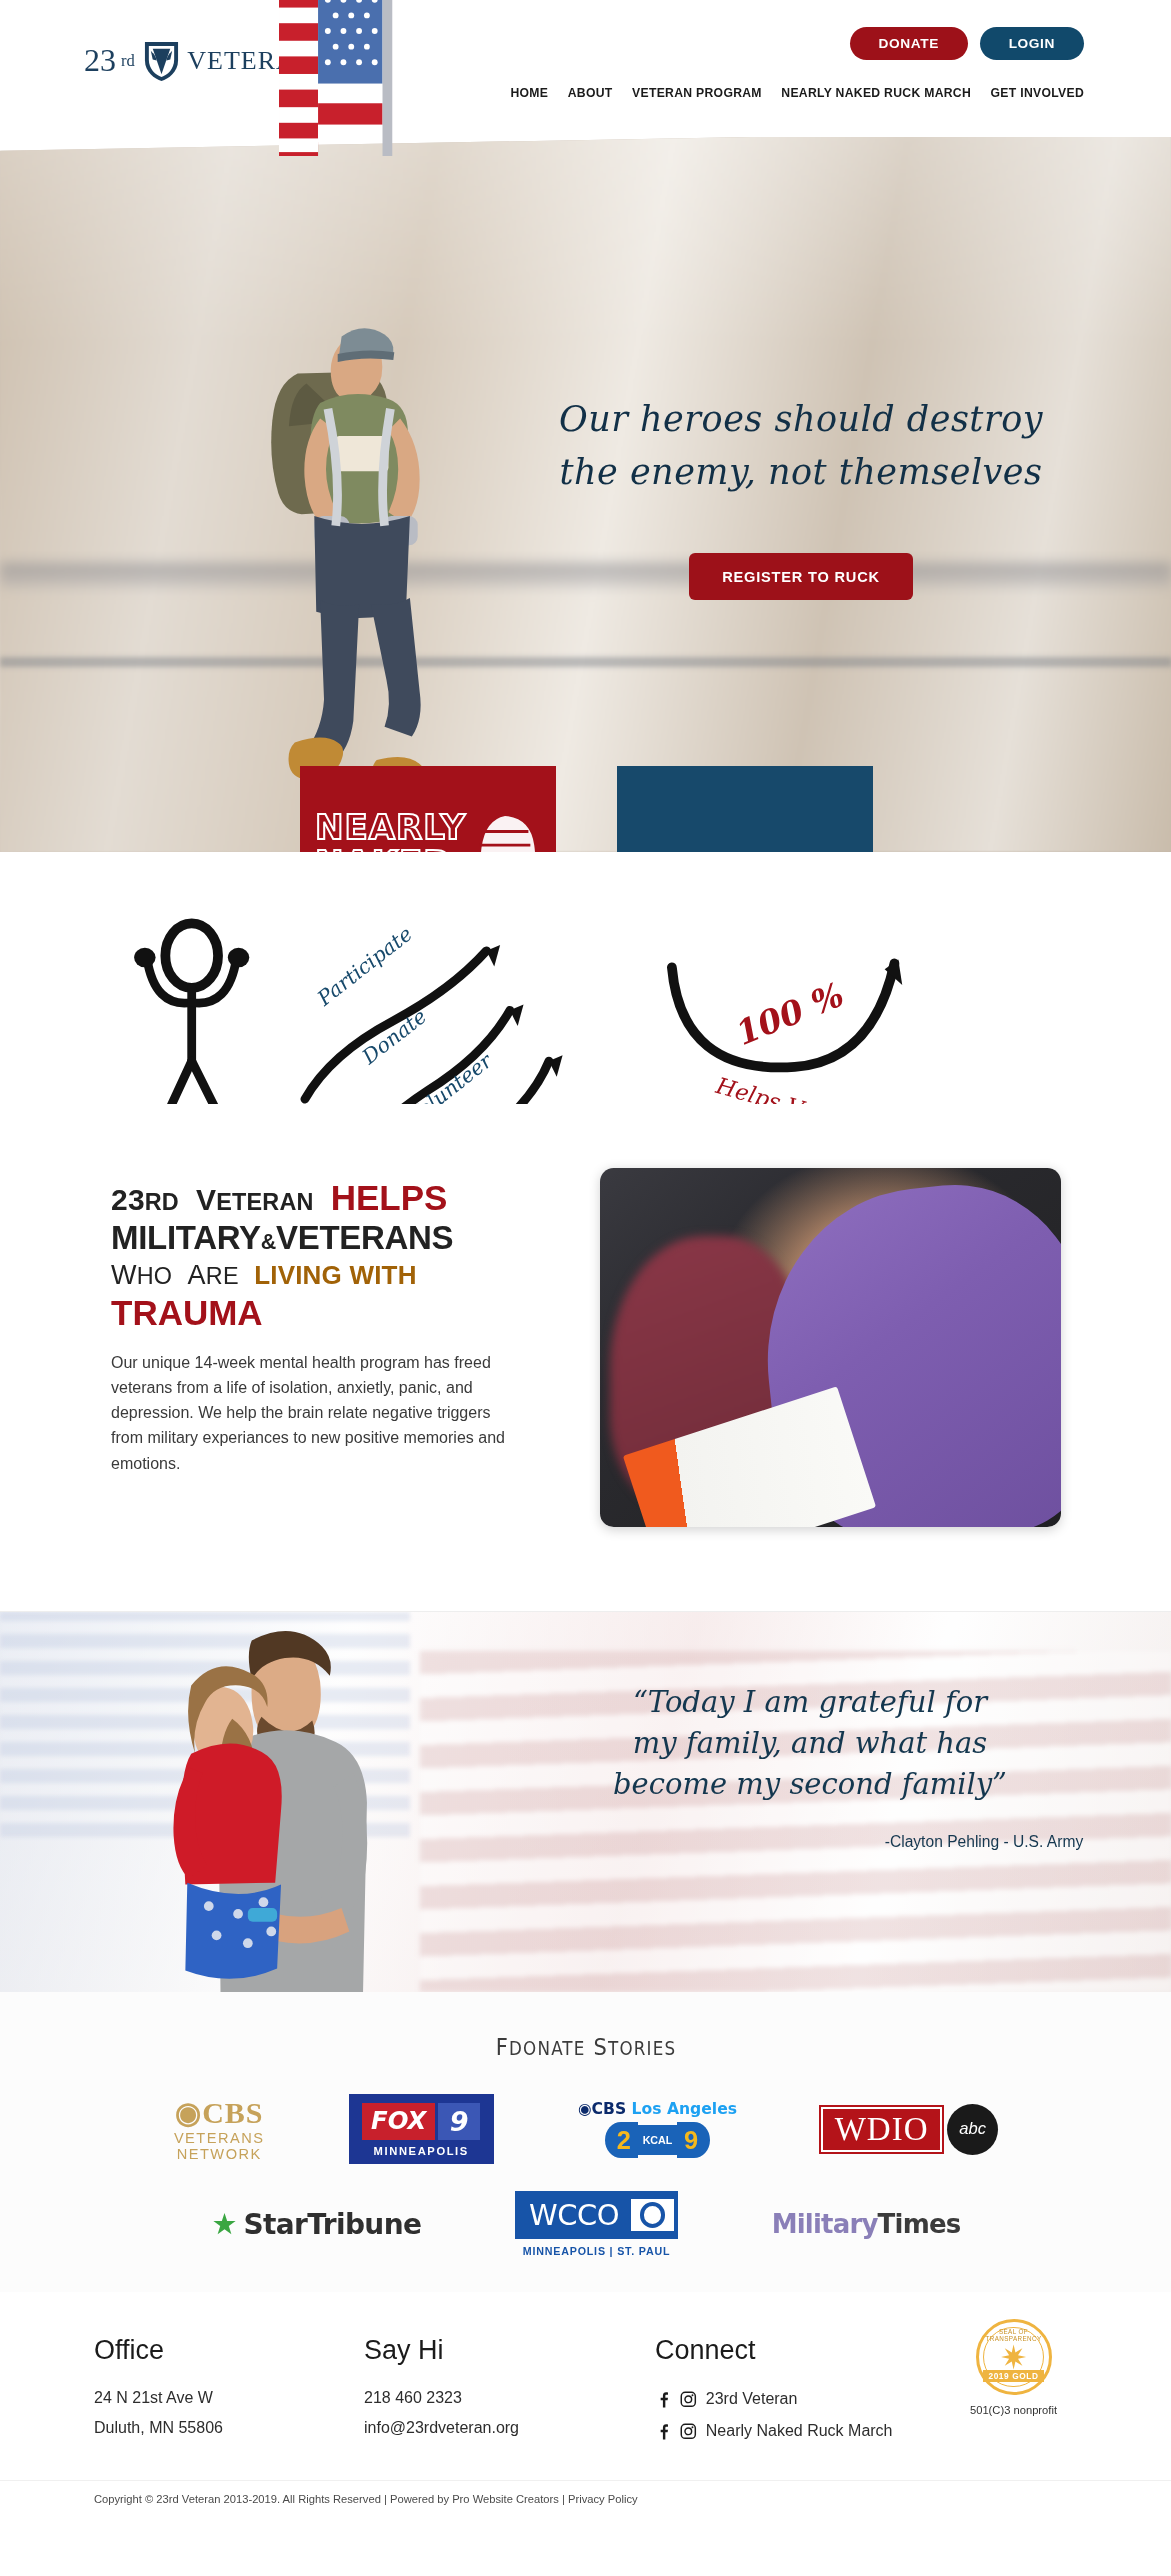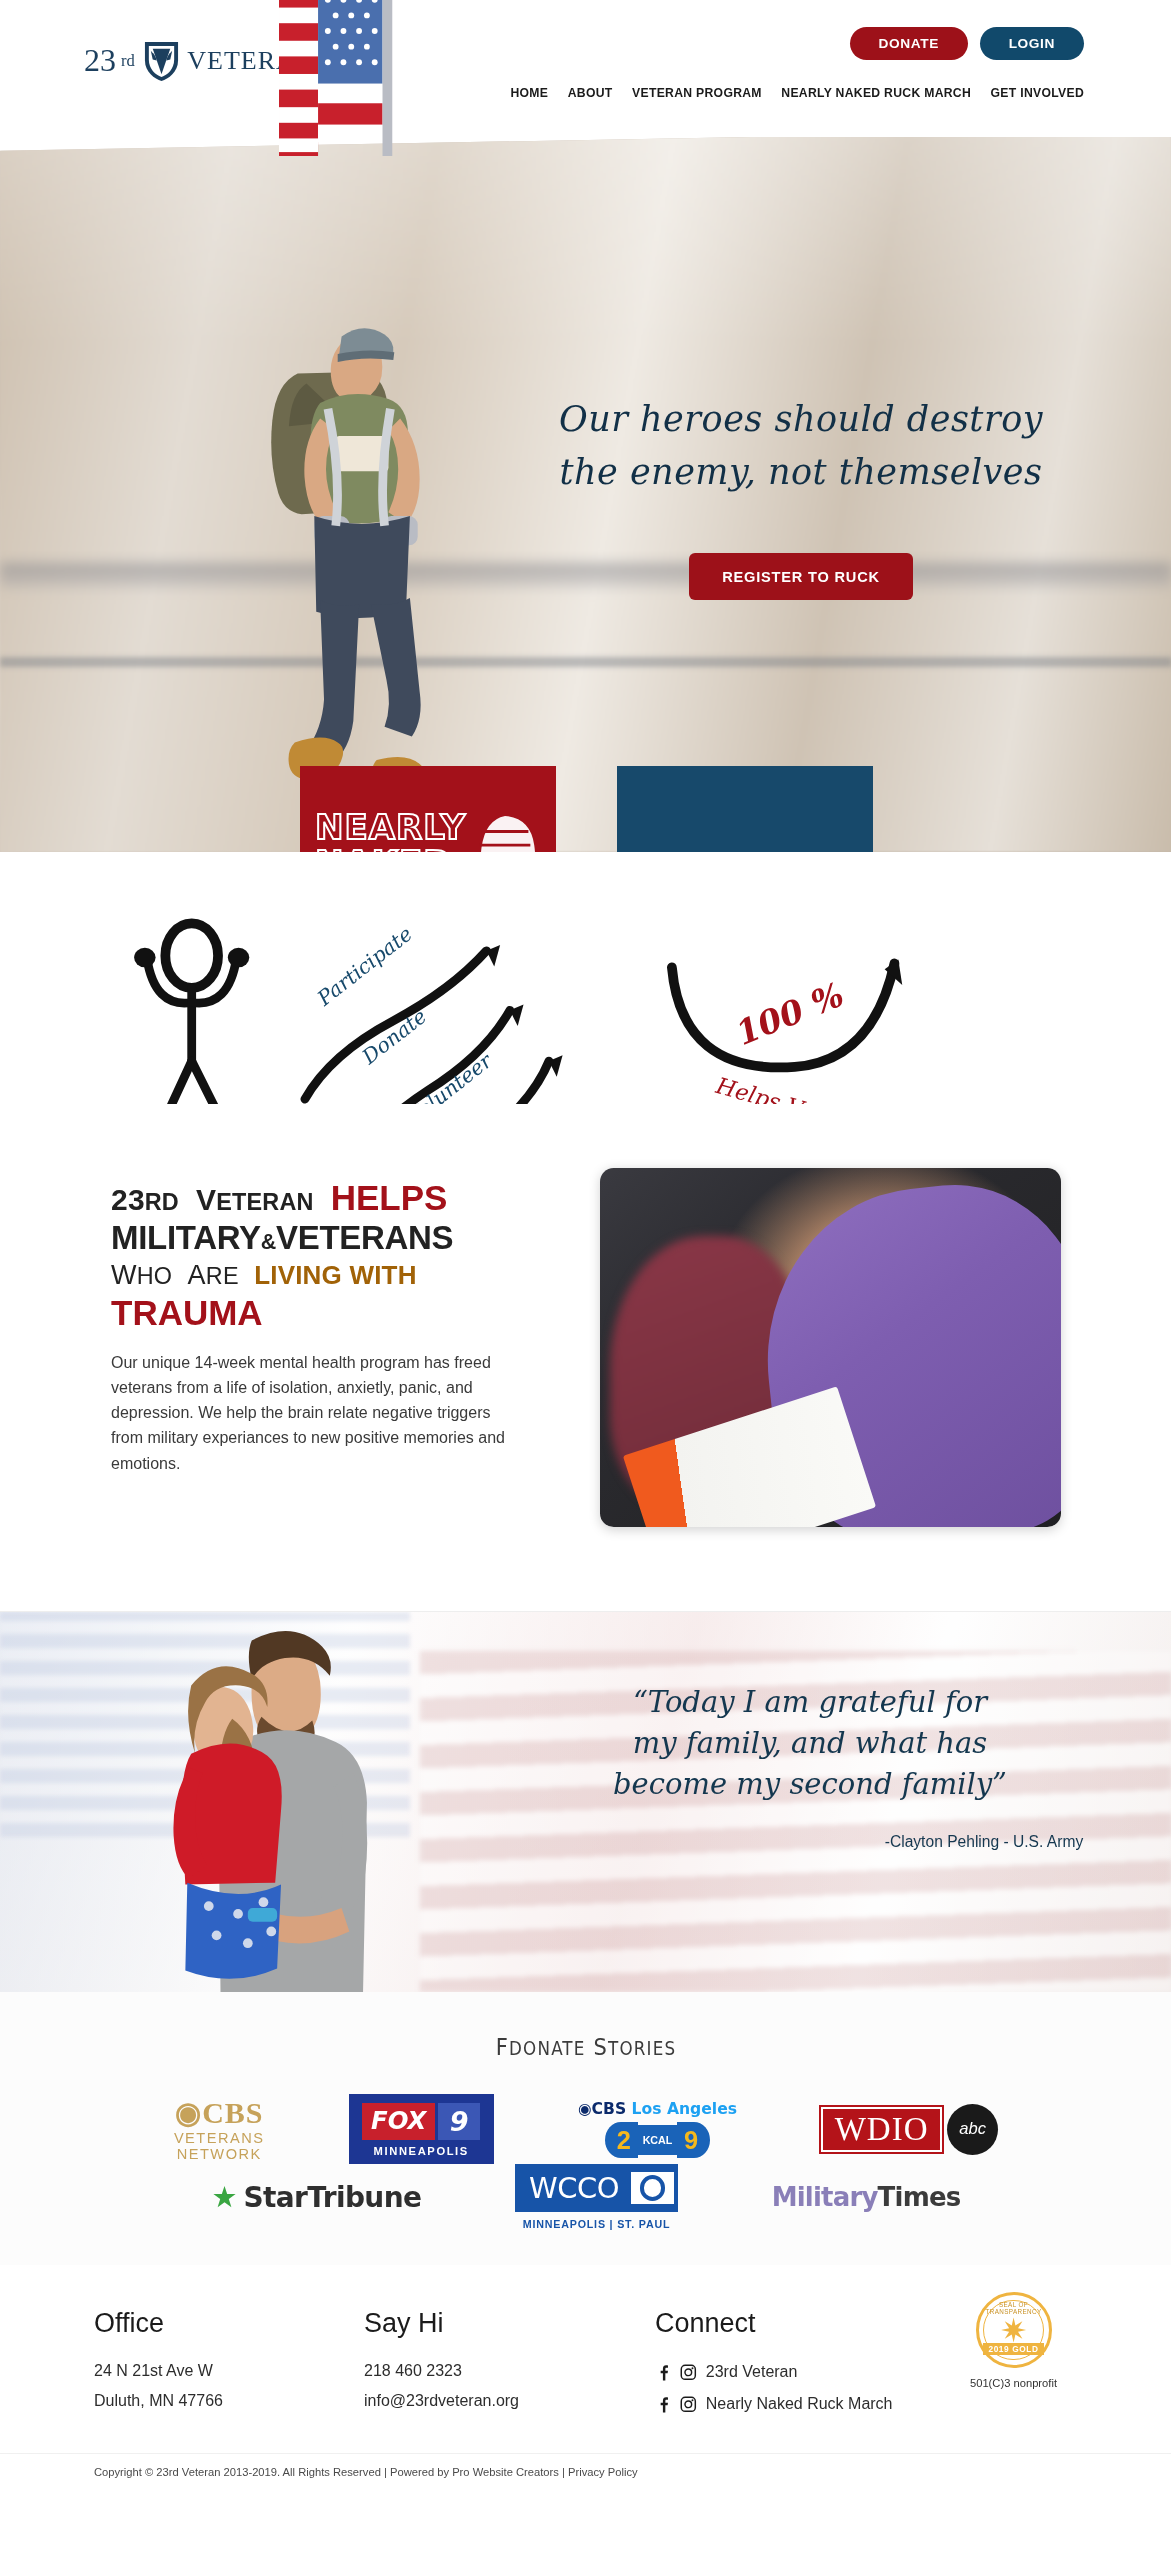--- a/index.html
+++ b/index.html
@@ -210,21 +210,21 @@
 
   
   .featured{ width:1172px; background:#fcfcfc; padding:41px 0 35px 0; }
   .featured-title{
     text-align:center; font-family:"DejaVu Sans Condensed","DejaVu Sans", sans-serif;
     font-size:23.4px; letter-spacing:1.2px; color:#3b3b3b; font-weight:300;
     margin-bottom:33px;
   }
   .featured-title .sc{ font-size:18.6px; }
   .logo-row{ display:flex; justify-content:center; align-items:center; }
-  .logo-row-1{ gap:84px; }
+  .logo-row-1{ gap:84px; margin-bottom:27px; }
   .logo-row-2{ gap:94px; }
   .media-logo{ cursor:pointer; display:flex; align-items:center; justify-content:center; }
 
   .cbsvn{ color:#c6a25a; font-family:"Liberation Serif", serif; text-align:center; line-height:1.12;}
   .cbsvn .big{ font-size:30px; font-weight:bold; letter-spacing:1px; }
   .cbsvn .sub{ font-size:14.6px; letter-spacing:1.5px; font-family:"Liberation Sans",sans-serif; }
 
   .fox9{ background:#1d3693; padding:8.8px 13.7px 6.8px 13.7px; text-align:center; }
   .fox9 .row{ display:flex; align-items:stretch; }
   .fox9 .fox{ background:#c8202c; color:#fff; font-weight:bold; font-size:24.4px; font-style:italic; padding:2.9px 8.8px; font-family:"DejaVu Sans",sans-serif;}
@@ -630,21 +630,21 @@
 
     </div>
   </div>
 
   <div class="footer">
     <div class="footer-cols">
 
       <div class="fcol fcol-office">
         <h3>Office</h3>
         <div class="line">24 N 21st Ave W</div>
-        <div class="line">Duluth, MN 47766</div>
+        <div class="line">Duluth, MN 55806</div>
       </div>
 
       <div class="fcol fcol-sayhi">
         <h3>Say Hi</h3>
         <div class="line"><a href="#">218 460 2323</a></div>
         <div class="line"><a href="#">info@23rdveteran.org</a></div>
       </div>
 
       <div class="fcol fcol-connect">
         <h3>Connect</h3>

